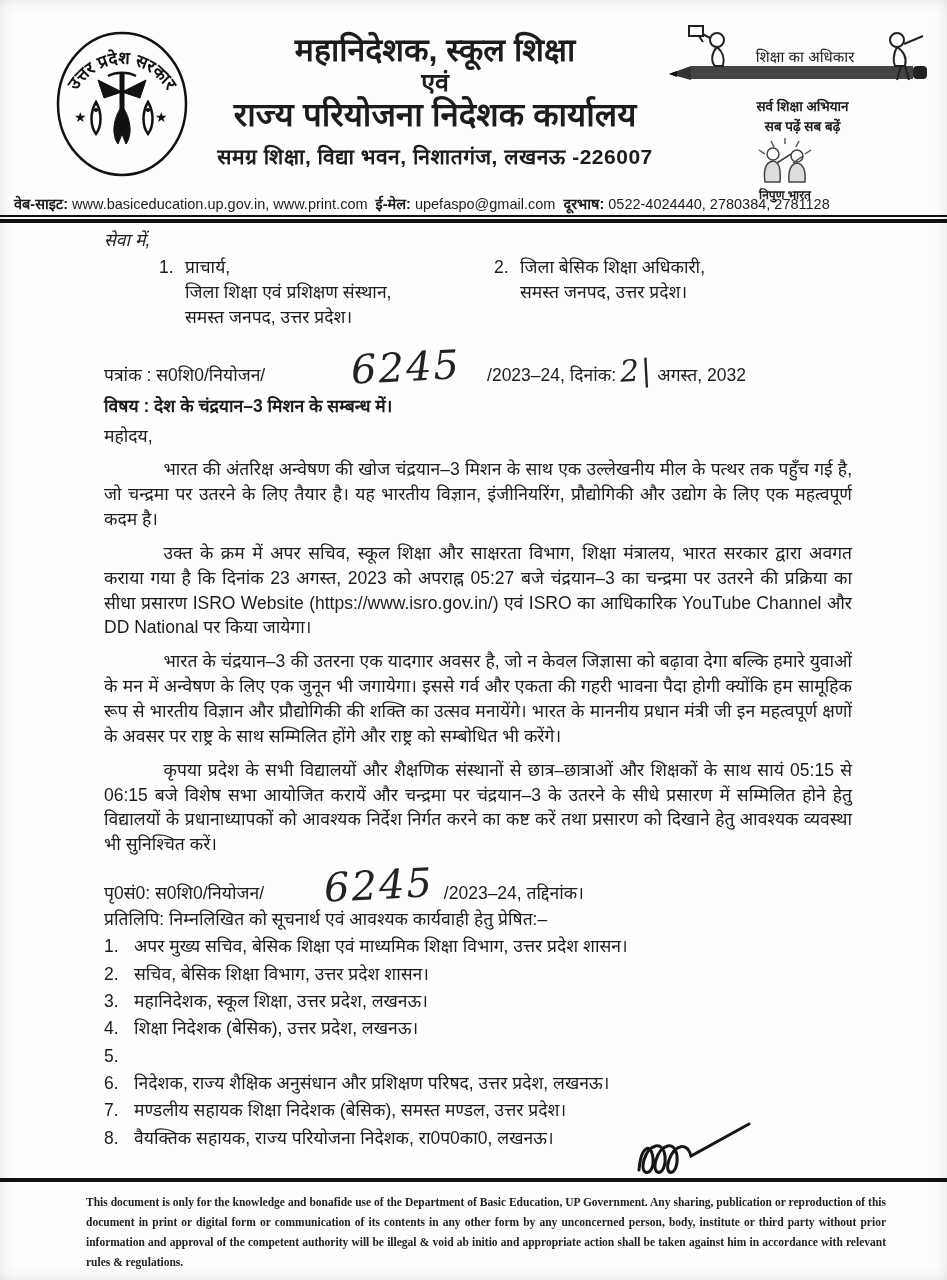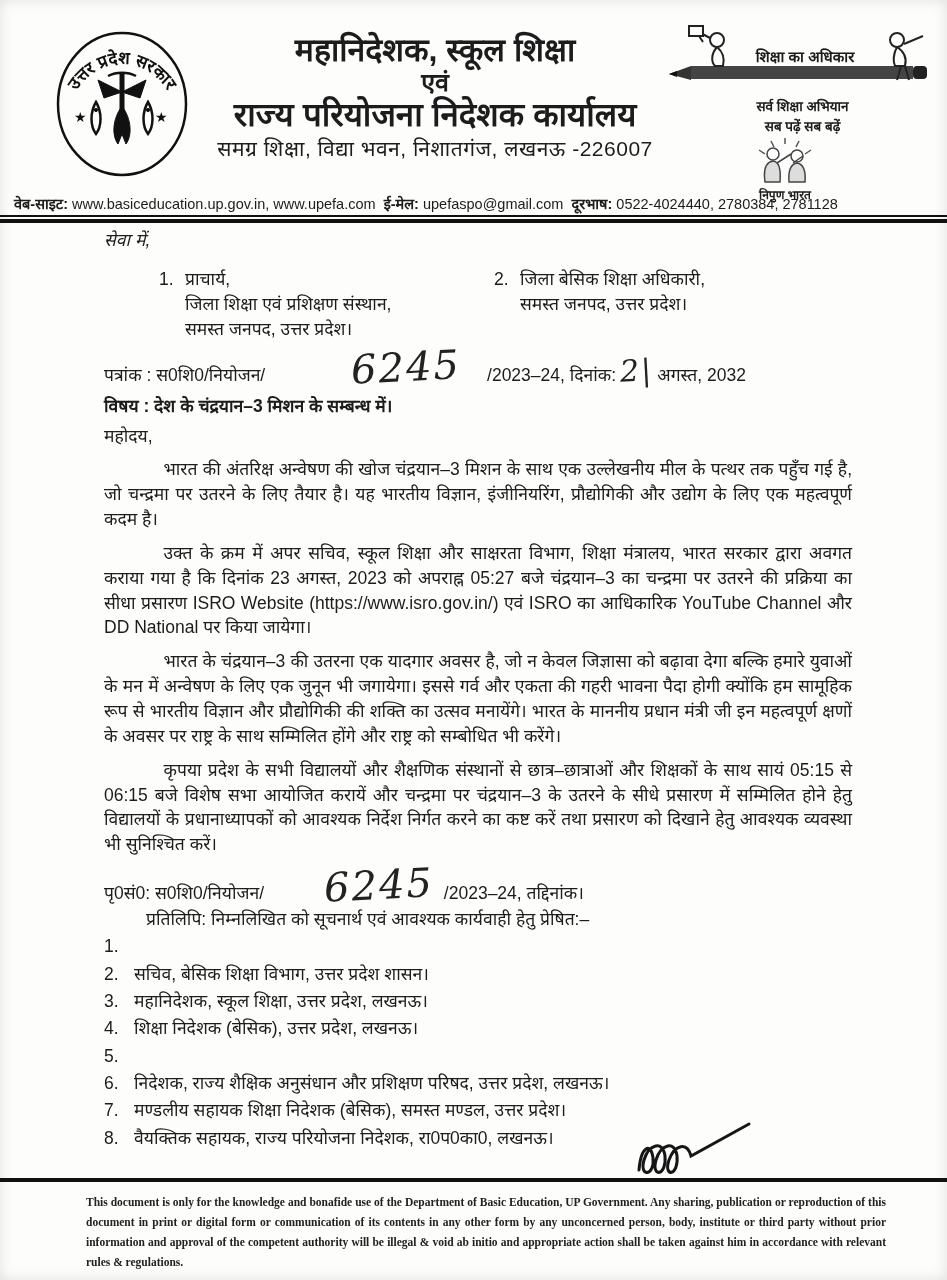--- a/index.html
+++ b/index.html
@@ -8,39 +8,39 @@
     background:#fdfdfc;overflow:hidden;color:#1c1c1c;
     font-family:"Liberation Sans",sans-serif;
     box-shadow:inset 0 0 14px rgba(0,0,0,.12);
   }
   
   .emblem{position:absolute;left:52px;top:28px;width:140px;height:158px;}
   .title-block{position:absolute;left:200px;top:32px;width:470px;text-align:center;}
   .title-l1{font-size:32px;font-weight:bold;line-height:1.15;}
   .title-l2{font-size:25px;font-weight:bold;line-height:1.1;text-align:center;}
   .title-l3{font-size:33px;font-weight:bold;line-height:1.15;}
-  .title-addr{font-size:21px;font-weight:normal;letter-spacing:.5px;}
+  .title-addr{font-size:21px;font-weight:bold;margin-top:8px;letter-spacing:.5px;}
   .rte-block{position:absolute;left:665px;top:24px;width:275px;text-align:center;}
-  .rte-caption{position:absolute;left:75px;top:22px;width:130px;font-size:15px;font-weight:bold;}
+  .rte-caption{position:absolute;left:75px;top:22px;width:130px;font-size:15px;font-weight:normal;}
   .rte-sub{margin-top:2px;font-size:13.5px;font-weight:bold;line-height:1.3;}
   .nipun{position:absolute;left:735px;top:136px;width:100px;text-align:center;}
   .nipun-label{font-size:12px;font-weight:bold;margin-top:-2px;}
   .contact-line{
     position:absolute;left:14px;top:193px;width:920px;
     font-size:14.5px;white-space:nowrap;
   }
   .contact-line b{font-size:14.5px;}
   .rules{position:absolute;left:0;top:215px;width:947px;}
   .rule-thin{height:2px;background:#111;}
   .rule-thick{height:4px;background:#111;margin-top:2px;}
   
   .body{position:absolute;left:104px;top:228px;width:748px;font-size:17.5px;line-height:1.42;}
   .seva{margin:0 0 2px 0;font-style:italic;}
   .addr-row{position:relative;margin-left:55px;min-height:92px;}
-  .addr-col{position:absolute;top:12px;}
+  .addr-col{position:absolute;top:0;}
   .addr-col.c1{left:0;width:330px;}
   .addr-col.c2{left:335px;width:360px;}
   .addr-num{display:inline-block;width:26px;vertical-align:top;}
   .addr-lines{display:inline-block;vertical-align:top;}
   .ref-line{display:flex;align-items:baseline;margin-top:4px;white-space:nowrap;}
   .handwrite{
     font-family:"DejaVu Serif",cursive,serif;
     font-size:40px;font-style:italic;font-weight:500;
     display:inline-block;transform:rotate(-3deg);line-height:.8;
     letter-spacing:2px;color:#222;
@@ -51,21 +51,21 @@
   .mahoday{margin-top:5px;}
   .para{margin:9px 0 0 0;text-align:justify;text-indent:3.4em;}
   
   .closing{width:280px;margin:16px 40px 0 auto;text-align:center;position:relative;}
   .valediction{text-align:center;margin-left:60px;margin-bottom:-6px;}
   .sig-svg{display:block;margin:0 auto -8px auto;}
   .sig-name{font-weight:bold;font-size:18px;}
   .sig-title{font-size:17.5px;}
   
   .endorse{margin-top:12px;}
-  .copyline{margin-top:1px;margin-left:42px;}
+  .copyline{margin-top:1px;}
   .copy-list{list-style:none;margin:2px 0 0 0;padding:0;}
   .copy-list li{display:flex;margin-top:2.5px;}
   .copy-list .num{width:30px;flex:0 0 30px;}
   
   .footer-rule{position:absolute;left:0;top:1178px;width:947px;height:4px;background:#111;}
   .footnote{
     position:absolute;left:86px;top:1192px;width:800px;display:flex;
     font-family:"Liberation Serif",serif;font-size:11.5px;font-weight:bold;
     line-height:1.75;color:#222;
   }
@@ -151,21 +151,21 @@
         <circle cx="54" cy="20" r="6" fill="#fff"></circle>
         <path d="M46 46 C45 33 48 28 54 27 C60 28 63 33 62 46 Z"></path>
         <path d="M34 27 L48 18 M50 27 L60 20"></path>
       </g>
     </svg>
     <div class="nipun-label">निपुण भारत</div>
   </div>
 
   <div class="contact-line">
     <b>वेब-साइट:</b>
-    <span>www.basiceducation.up.gov.in, www.upefa.com</span>&nbsp;
+    <span>www.basiceducation.up.gov.in, www.print.com</span>&nbsp;
     <b>ई-मेल:</b>
     <span>upefaspo@gmail.com</span>&nbsp;
     <b>दूरभाष:</b>
     <span>0522-4024440, 2780384, 2781128</span>
   </div>
 
   <div class="rules">
     <div class="rule-thin"></div>
     <div class="rule-thick"></div>
   </div>
@@ -206,20 +206,21 @@
     <div class="endorse">
       <div class="ref-line">
         <span>पृ0सं0: स0शि0/नियोजन/</span>
         <span class="handwrite hand-num" style="margin:0 10px 0 60px;">6245</span>
         <span>/2023–24,  तद्दिनांक।</span>
       </div>
       <div class="copyline">प्रतिलिपि: निम्नलिखित को सूचनार्थ एवं आवश्यक कार्यवाही हेतु प्रेषित:–</div>
       <ol class="copy-list">
         <li>
             <span class="num">1.</span>
+            <span>अपर मुख्य सचिव, बेसिक शिक्षा एवं माध्यमिक शिक्षा विभाग, उत्तर प्रदेश शासन।</span>
           </li>
         <li>
             <span class="num">2.</span>
             <span>सचिव, बेसिक शिक्षा विभाग, उत्तर प्रदेश शासन।</span>
           </li>
         <li>
             <span class="num">3.</span>
             <span>महानिदेशक, स्कूल शिक्षा, उत्तर प्रदेश, लखनऊ।</span>
           </li>
         <li>

